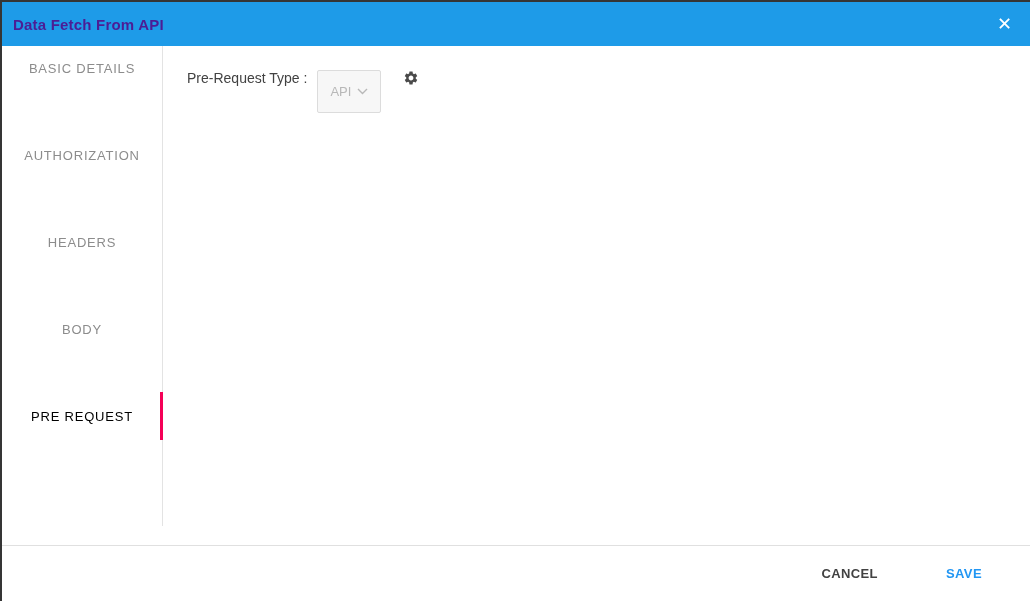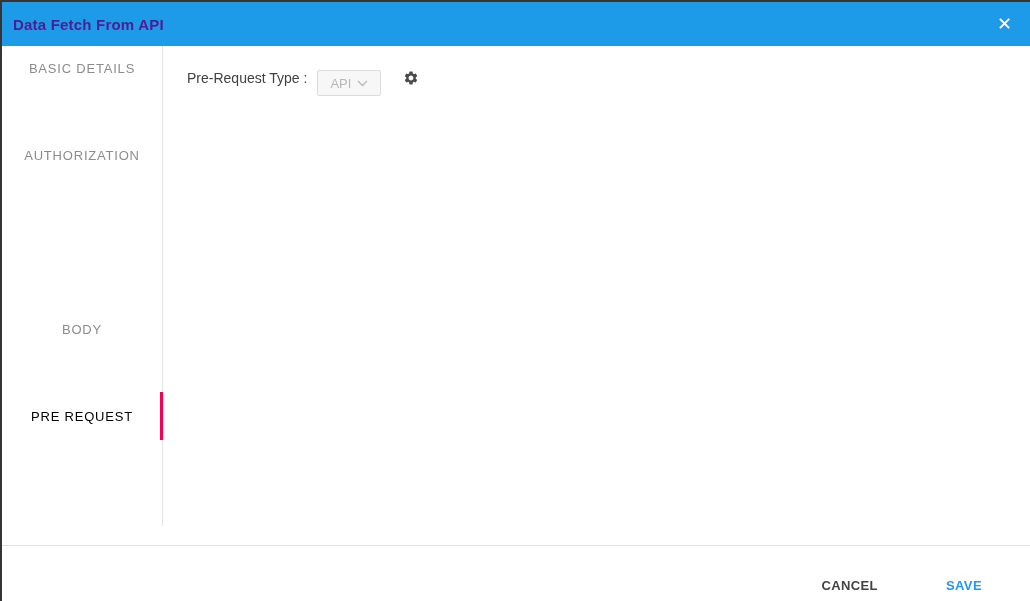--- a/index.html
+++ b/index.html
@@ -98,21 +98,21 @@
     display: flex;
     align-items: flex-start;
   }
   .field-label {
     font-size: 14px;
     color: #424242;
   }
   .dropdown {
     margin-left: 10px;
     width: 64px;
-    height: 26px;
+    height: 43px;
     border: 1px solid #dcdcdc;
     border-radius: 2px;
     background: #f7f7f7;
     display: flex;
     align-items: center;
     justify-content: center;
     gap: 6px;
     cursor: default;
     color: #b8b8b8;
   }
@@ -126,21 +126,21 @@
     cursor: pointer;
     display: flex;
     align-items: center;
   }
   
   .modal-footer {
     flex: 0 0 56px;
     height: 56px;
     border-top: 1px solid #e0e0e0;
     display: flex;
-    align-items: flex-end;
+    align-items: center;
     justify-content: flex-end;
     padding-right: 32px;
     gap: 36px;
   }
   .footer-btn {
     background: none;
     border: none;
     cursor: pointer;
     font-size: 13px;
     font-weight: 600;
@@ -162,20 +162,21 @@
       <span>✕</span>
     </button>
   </header>
 
   <div class="modal-body">
 
     <nav class="sidebar">
       <div class="sidebar-divider"></div>
       <button class="sidebar-item" style="top:0px">BASIC DETAILS</button>
       <button class="sidebar-item" style="top:87px">AUTHORIZATION</button>
+      <button class="sidebar-item" style="top:174px">HEADERS</button>
       <button class="sidebar-item" style="top:261px">BODY</button>
       <button class="sidebar-item active" style="top:348px">
         <span>PRE REQUEST</span>
         <span class="active-indicator"></span>
       </button>
     </nav>
 
     <main class="content">
       <div class="field-row">
         <span class="field-label">Pre-Request Type :</span>

